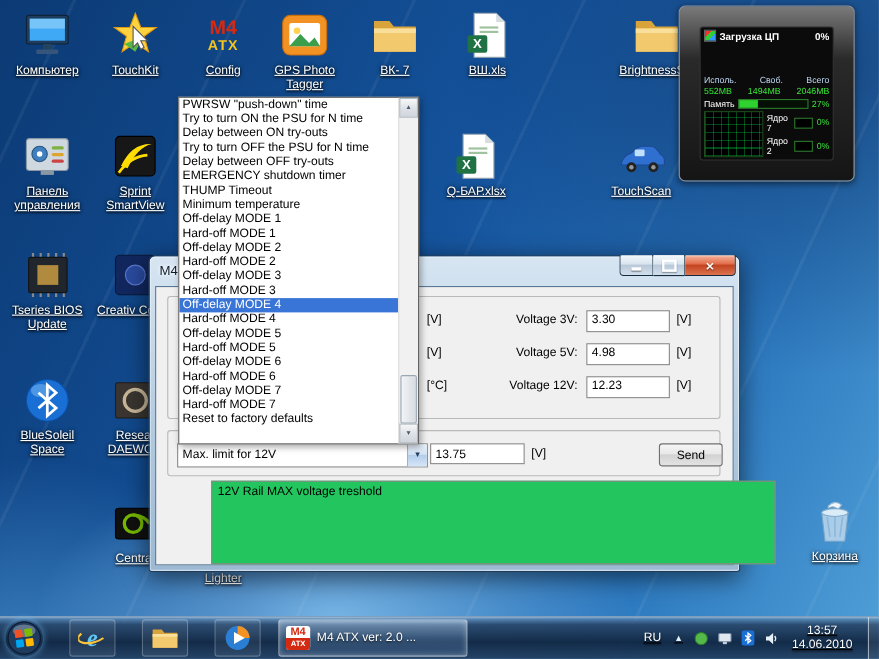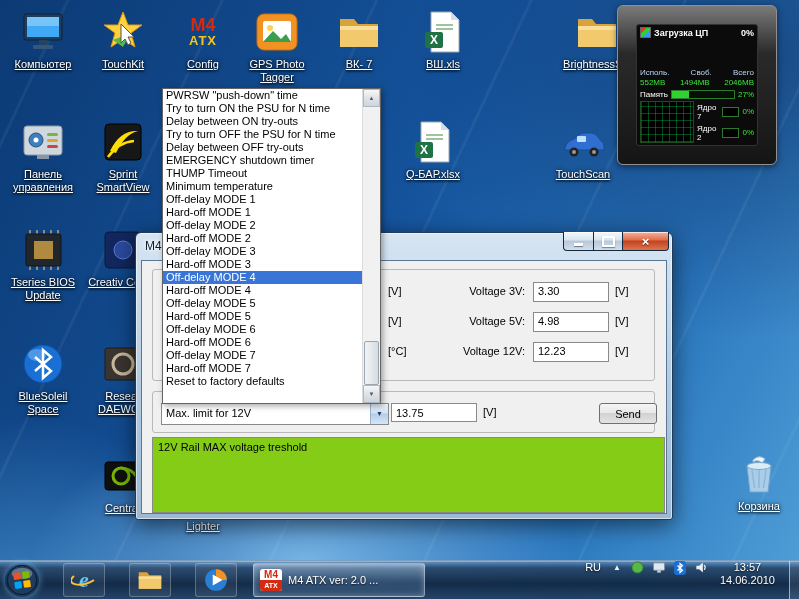--- a/index.html
+++ b/index.html
@@ -83,22 +83,22 @@
     font-size:11px;line-height:18px;padding-left:4px;cursor:pointer;}
   .combo-btn{position:absolute;right:0;top:0;bottom:0;width:17px;display:flex;align-items:center;justify-content:center;
     font-size:7px;color:#23415f;border-left:1px solid #9ab4d0;
     background:linear-gradient(#eaf3fc,#d2e2f4 45%,#b2cdea 50%,#d6e6f8);}
   .field{position:absolute;left:238px;top:11px;width:76px;height:15px;background:#fff;border:1px solid #898989;
     font:11px "Liberation Sans","DejaVu Sans",sans-serif;padding:1px 4px;}
   .unitF{position:absolute;left:330px;top:14px;font-size:11px;}
   .send{position:absolute;left:446px;top:11px;width:58px;height:21px;border:1px solid #707070;border-radius:3px;
     background:linear-gradient(#f5f5f5,#e8e8e8 45%,#d2d2d2 50%,#e3e3e3);
     font:11px "Liberation Sans","DejaVu Sans",sans-serif;cursor:pointer;}
-  .gb3{top:176px;height:68px;background:#84cc16;border:1px solid #898989;border-radius:0;
-    font-size:11px;padding:3px 5px;color:#000;}
+  .gb3{top:176px;height:68px;background:#22c55e;border:1px solid #898989;border-radius:0;
+    font-size:11px;padding:3px 5px;color:#000;margin-left:40px;}
 
   
   .dd{position:absolute;left:162px;top:88px;width:217px;height:314px;z-index:40;display:flex;
     background:#fff;border:1px solid #646464;box-shadow:2px 2px 6px rgba(0,0,0,.35);}
   .dd-items{flex:1;overflow:hidden;}
   .dd-item{height:13px;line-height:13px;font-size:11px;padding-left:3px;white-space:nowrap;
     overflow:hidden;color:#000;cursor:pointer;}
   .dd-item.selected{background:#3875d7;color:#fff;}
   .dd-sb{width:17px;position:relative;background:#f1f1f1;border-left:1px solid #dcdcdc;}
   .sb-btn{position:absolute;left:0;right:0;height:16px;display:flex;align-items:center;justify-content:center;
@@ -120,21 +120,21 @@
     border:1px solid rgba(255,255,255,.45);border-radius:3px;cursor:pointer;
     background:linear-gradient(rgba(200,225,250,.45),rgba(110,150,190,.35) 50%,rgba(60,95,135,.45));
     box-shadow:inset 0 0 6px rgba(255,255,255,.35);}
   .m4mini{width:22px;height:22px;background:#fff;border-radius:3px;overflow:hidden;display:flex;flex-direction:column;
     font-weight:bold;text-align:center;}
   .m4mini b{display:block;color:#d52a12;font-size:10px;line-height:11px;}
   .m4mini i{display:block;font-style:normal;color:#fff;background:#d52a12;font-size:7px;line-height:11px;}
   .tb-app-label{color:#fff;font-size:11px;white-space:nowrap;overflow:hidden;text-overflow:ellipsis;
     text-shadow:0 1px 2px rgba(0,0,0,.8);}
   .tb-spacer{flex:1;}
-  .tray{display:flex;align-items:flex-start;gap:8px;margin-right:0;}
+  .tray{display:flex;align-items:center;gap:8px;margin-right:0;text-decoration:underline;}
   .lang{color:#fff;font-size:11px;text-shadow:0 1px 2px rgba(0,0,0,.8);cursor:pointer;padding:0 2px;}
   .chev{color:#e8f2fa;font-size:8px;cursor:pointer;padding:2px;}
   .tricon{display:flex;align-items:center;cursor:pointer;}
   .clock{color:#fff;font-size:11px;line-height:13px;text-align:center;text-shadow:0 1px 2px rgba(0,0,0,.8);
     cursor:pointer;padding:0 4px;}
   .show-desktop{width:9px;height:38px;margin-left:2px;border-left:1px solid rgba(255,255,255,.55);
     background:rgba(255,255,255,.08);cursor:pointer;}
 </style>
 </head>
 <body>

